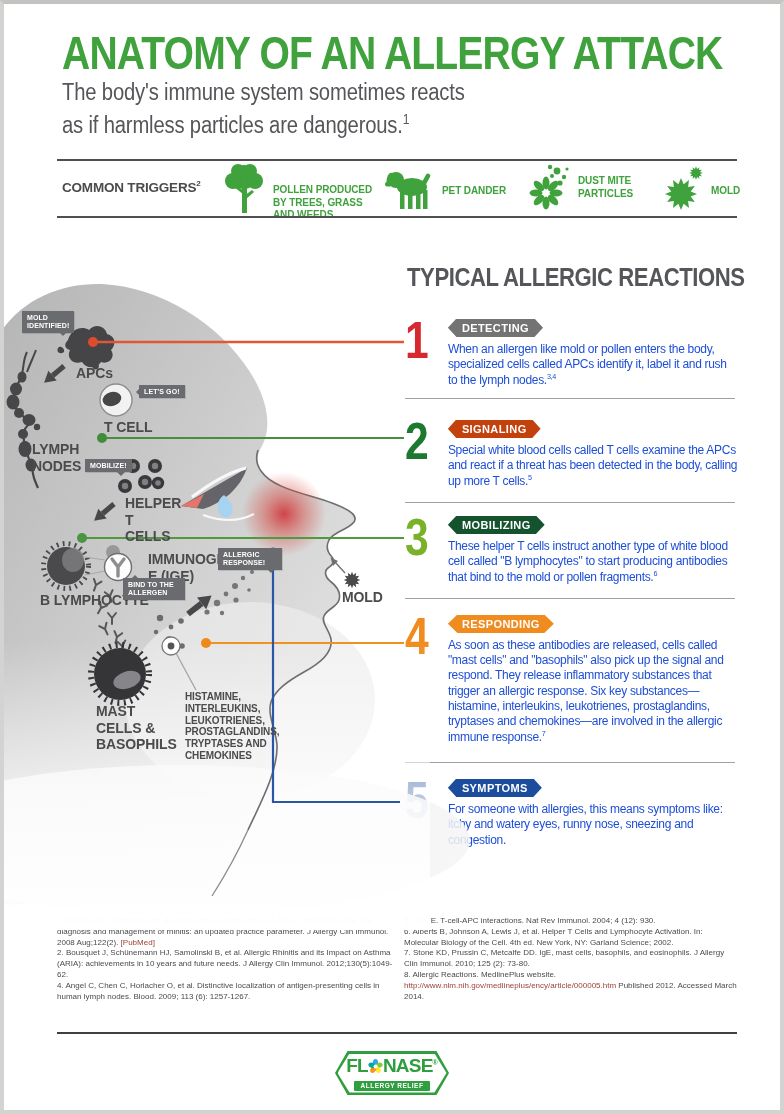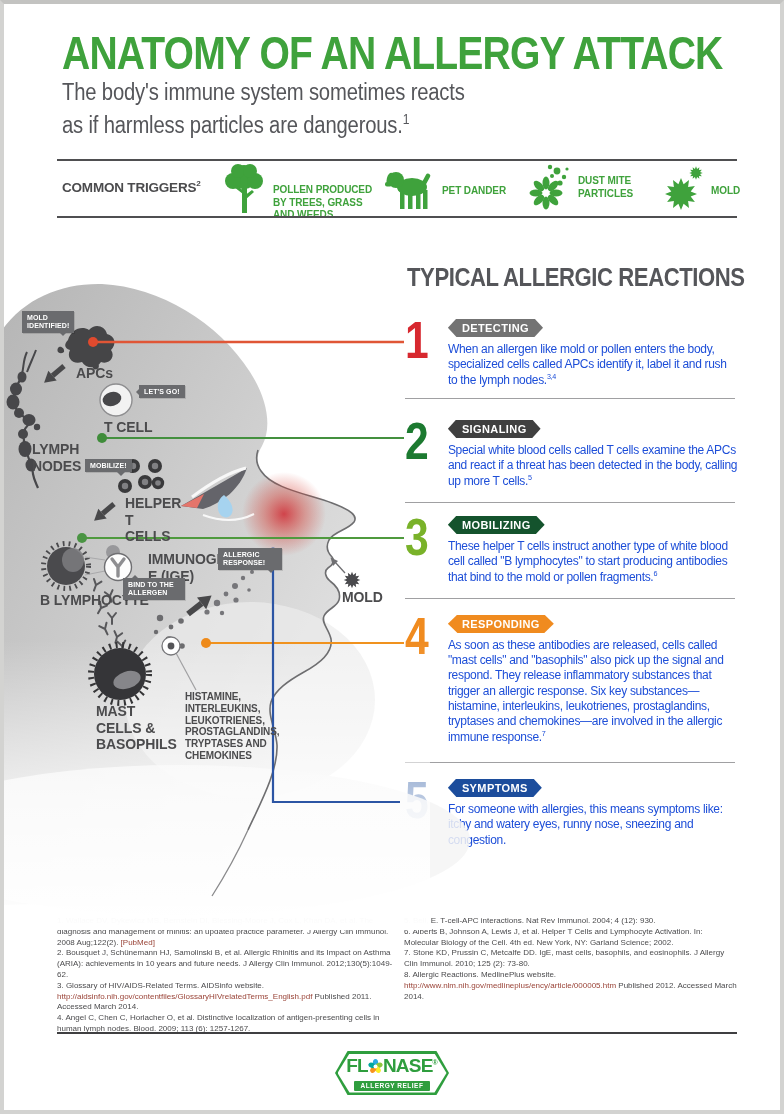--- a/index.html
+++ b/index.html
@@ -27,21 +27,21 @@
           transform:scaleX(.85);transform-origin:left top;white-space:nowrap;}
   .step{position:absolute;left:0;display:flex;align-items:flex-start;width:334px;}
   .stepnum{width:40px;font-size:52px;font-weight:700;line-height:.88;letter-spacing:-2px;
            transform:scaleX(.82);transform-origin:left top;}
   .stepbody{margin-left:3px;width:292px;}
   .badge{display:inline-block;color:#fff;font-size:11px;font-weight:700;letter-spacing:.4px;
          padding:3.5px 14px 3px;clip-path:polygon(0 50%,9% 0,91% 0,100% 50%,91% 100%,9% 100%);}
   .steptext{margin-top:5px;font-size:12px;line-height:1.27;color:#1d4ed8;letter-spacing:-.3px;}
   .sdiv{position:absolute;left:0;width:330px;height:1px;background:#a0a0a2;}
   .c1{color:#d7282f}.b1{background:#737373}
-  .c2{color:#1c7a30}.b2{background:#404040}
+  .c2{color:#1c7a30}.b2{background:#c2410c}
   .c3{color:#79b229}.b3{background:#14532d}
   .c4{color:#f08b1f}.b4{background:#f08b1f}
   .c5{color:#1c4d9c}.b5{background:#1c4d9c}
 
   
   .dlabel{position:absolute;font-size:14px;font-weight:700;color:#4b4b4d;line-height:1.18;letter-spacing:-.1px;z-index:20;}
   .bubble{position:absolute;background:#6a6b6e;color:#fff;font-size:7px;font-weight:700;line-height:1.2;
           padding:2.5px 5px;letter-spacing:.1px;z-index:20;box-shadow:1px 1px 0 rgba(0,0,0,.12);}
   .bubble::after{content:"";position:absolute;border:4px solid transparent;}
   .tail-br::after{right:7px;bottom:-7.5px;border-top-color:#6a6b6e;}
@@ -360,21 +360,20 @@
       <div class="stepbody">
         <span class="badge b5">SYMPTOMS</span>
         <div class="steptext"><span>For someone with allergies, this means symptoms like: itchy and watery eyes, runny nose, sneezing and congestion.</span><sup></sup></div>
       </div>
     </div>
   </div>
 
   <div class="abs fncol fnL">
     <div><span>1. Wallace DV, Dykewicz MS, Bernstein DI, Blessing-Moore J, Cox L, Khan DA, et al. The diagnosis and management of rhinitis: an updated practice parameter. J Allergy Clin Immunol. 2008 Aug;122(2). </span><span class="flink">[PubMed]</span><span></span></div>
     <div><span>2. Bousquet J, Schünemann HJ, Samolinski B, et al. Allergic Rhinitis and its Impact on Asthma (ARIA): achievements in 10 years and future needs. J Allergy Clin Immunol. 2012;130(5):1049-62.</span><span class="flink"></span><span></span></div>
-    <div><span>3. Glossary of HIV/AIDS-Related Terms. AIDSinfo website. </span><span class="flink">http://aidsinfo.nih.gov/contentfiles/GlossaryHIVrelatedTerms_English.pdf</span><span> Published 2011. Accessed March 2014.</span></div>
     <div><span>4. Angel C, Chen C, Horlacher O, et al. Distinctive localization of antigen-presenting cells in human lymph nodes. Blood. 2009; 113 (6): 1257-1267.</span><span class="flink"></span><span></span></div>
   </div>
   <div class="abs fncol fnR">
     <div><span>5. Bell, E. T-cell-APC interactions. Nat Rev Immunol. 2004; 4 (12): 930.</span><span class="flink"></span><span></span></div>
     <div><span>6. Alberts B, Johnson A, Lewis J, et al. Helper T Cells and Lymphocyte Activation. In: Molecular Biology of the Cell. 4th ed. New York, NY: Garland Science; 2002.</span><span class="flink"></span><span></span></div>
     <div><span>7. Stone KD, Prussin C, Metcalfe DD. IgE, mast cells, basophils, and eosinophils. J Allergy Clin Immunol. 2010; 125 (2): 73-80.</span><span class="flink"></span><span></span></div>
     <div><span>8. Allergic Reactions. MedlinePlus website. </span><span class="flink">http://www.nlm.nih.gov/medlineplus/ency/article/000005.htm</span><span> Published 2012. Accessed March 2014.</span></div>
   </div>
 
   <div class="abs rule rule3"></div>

